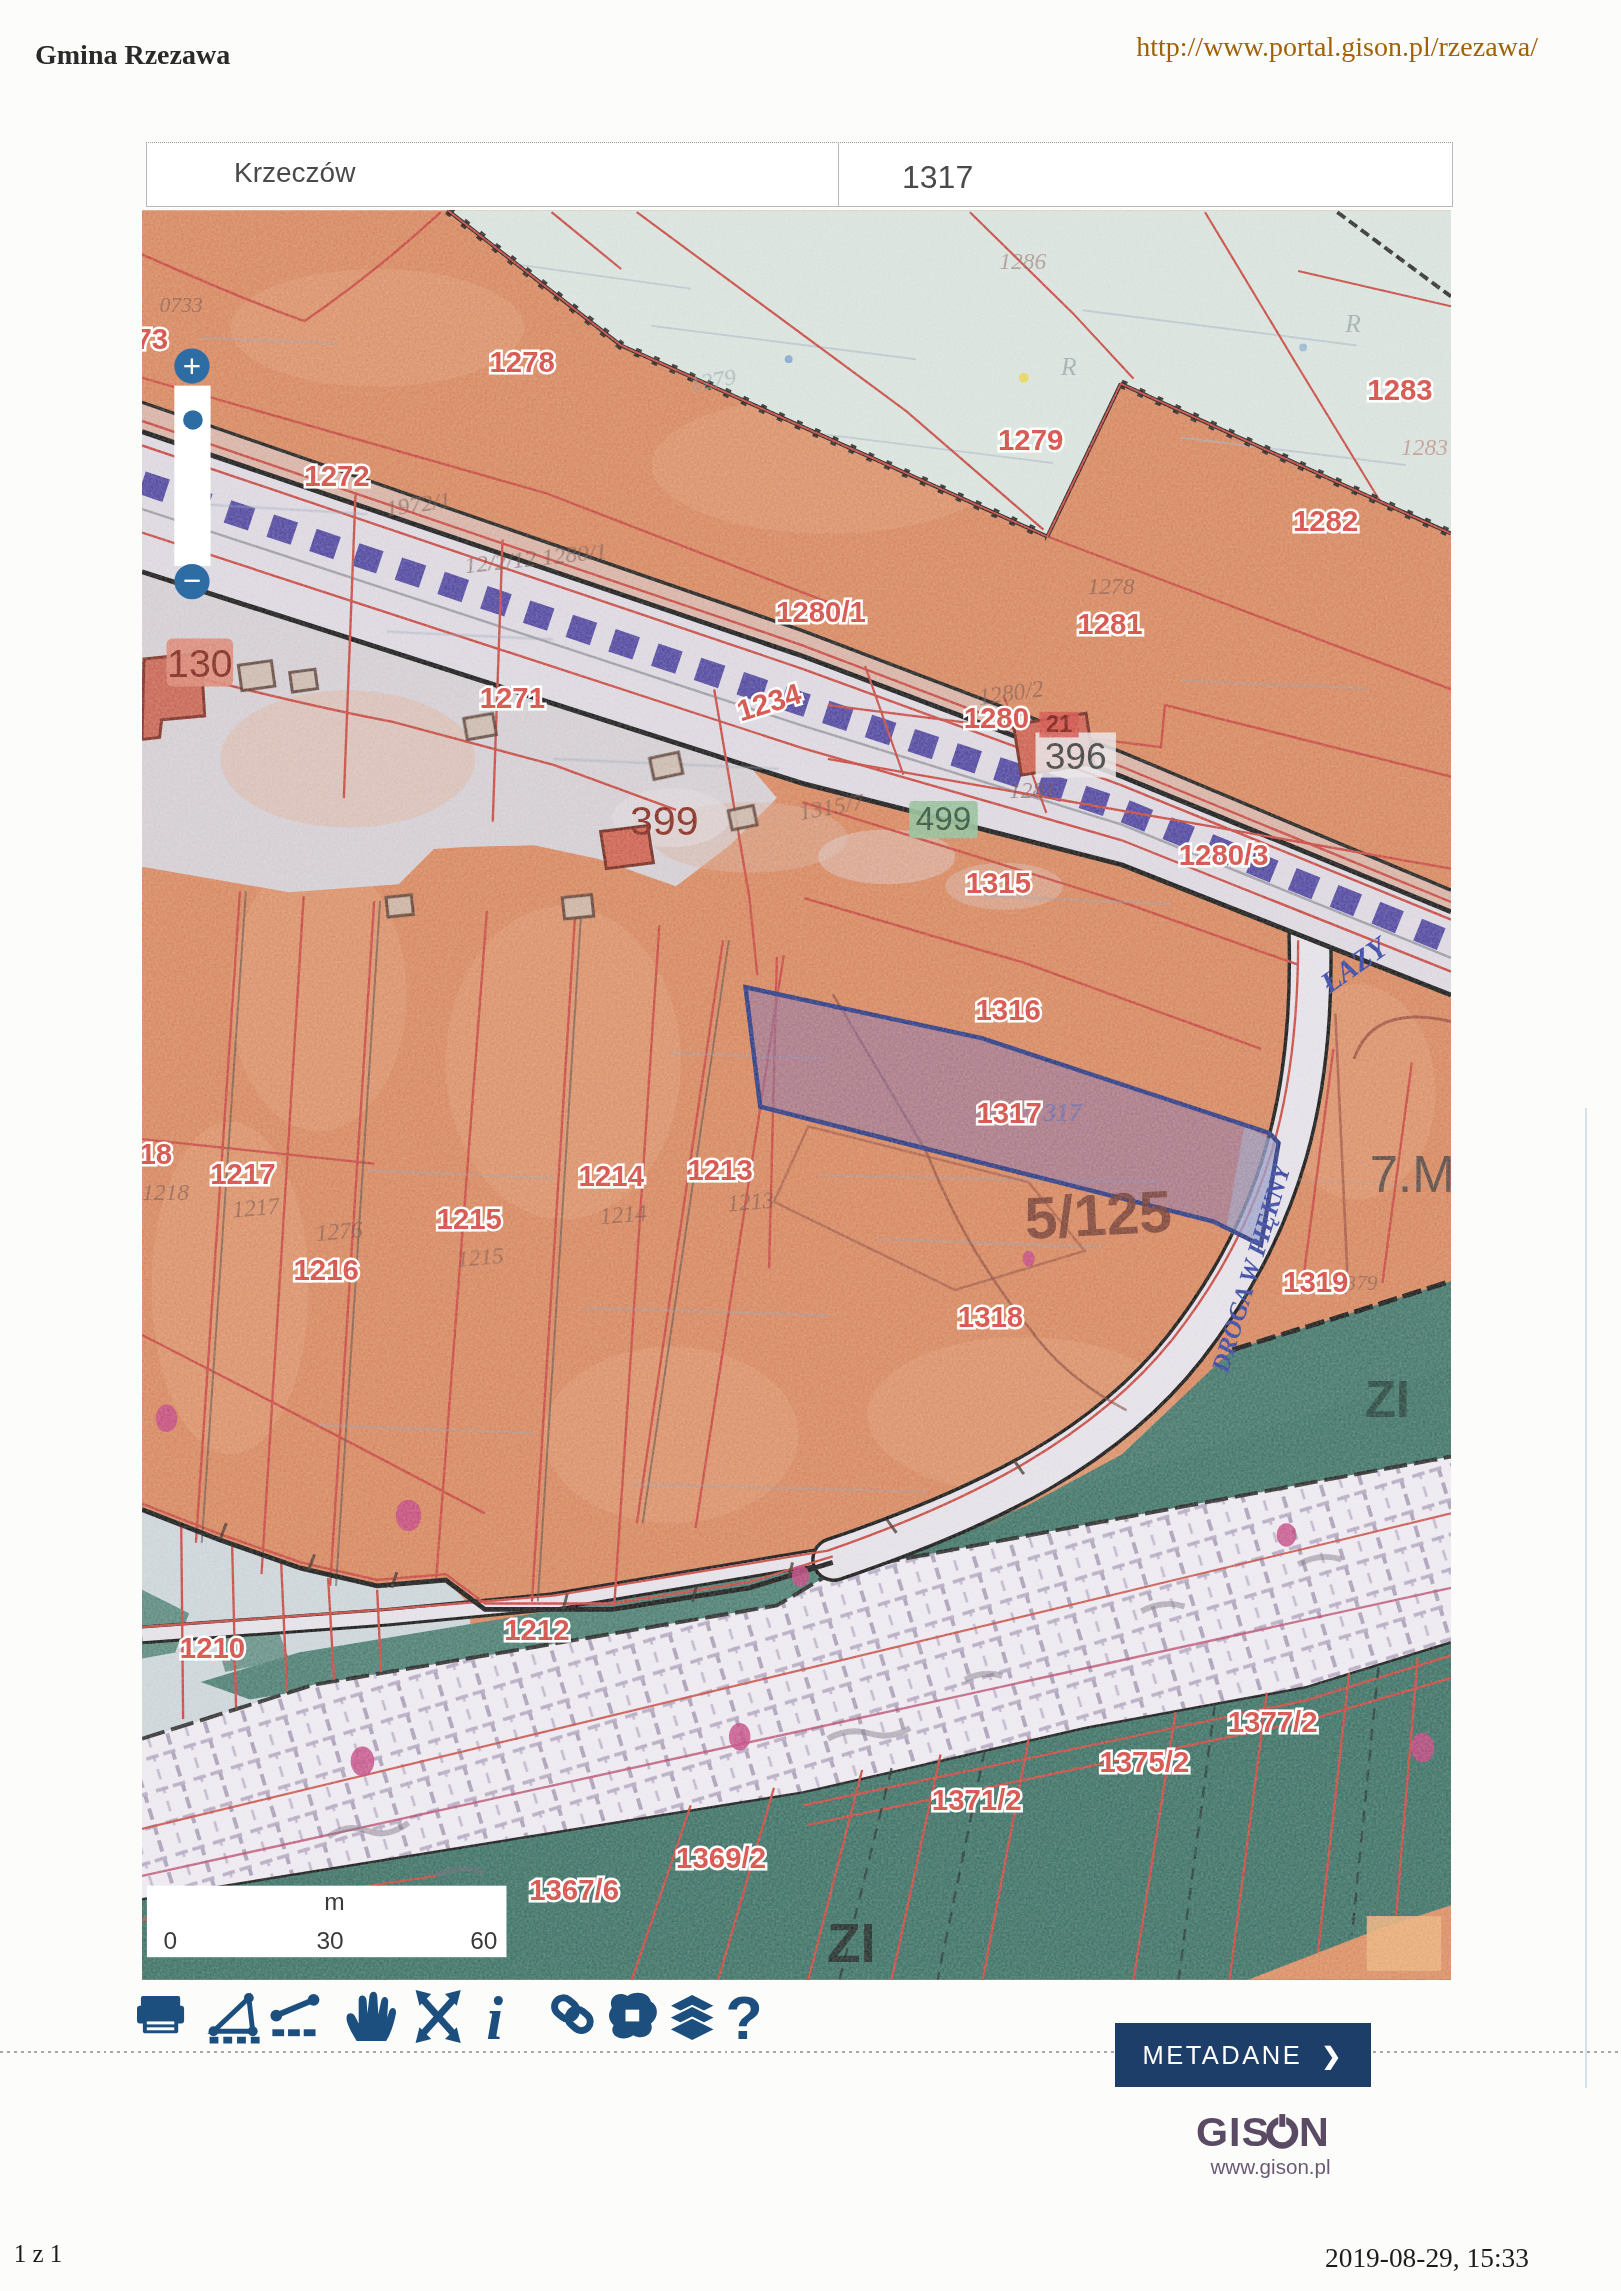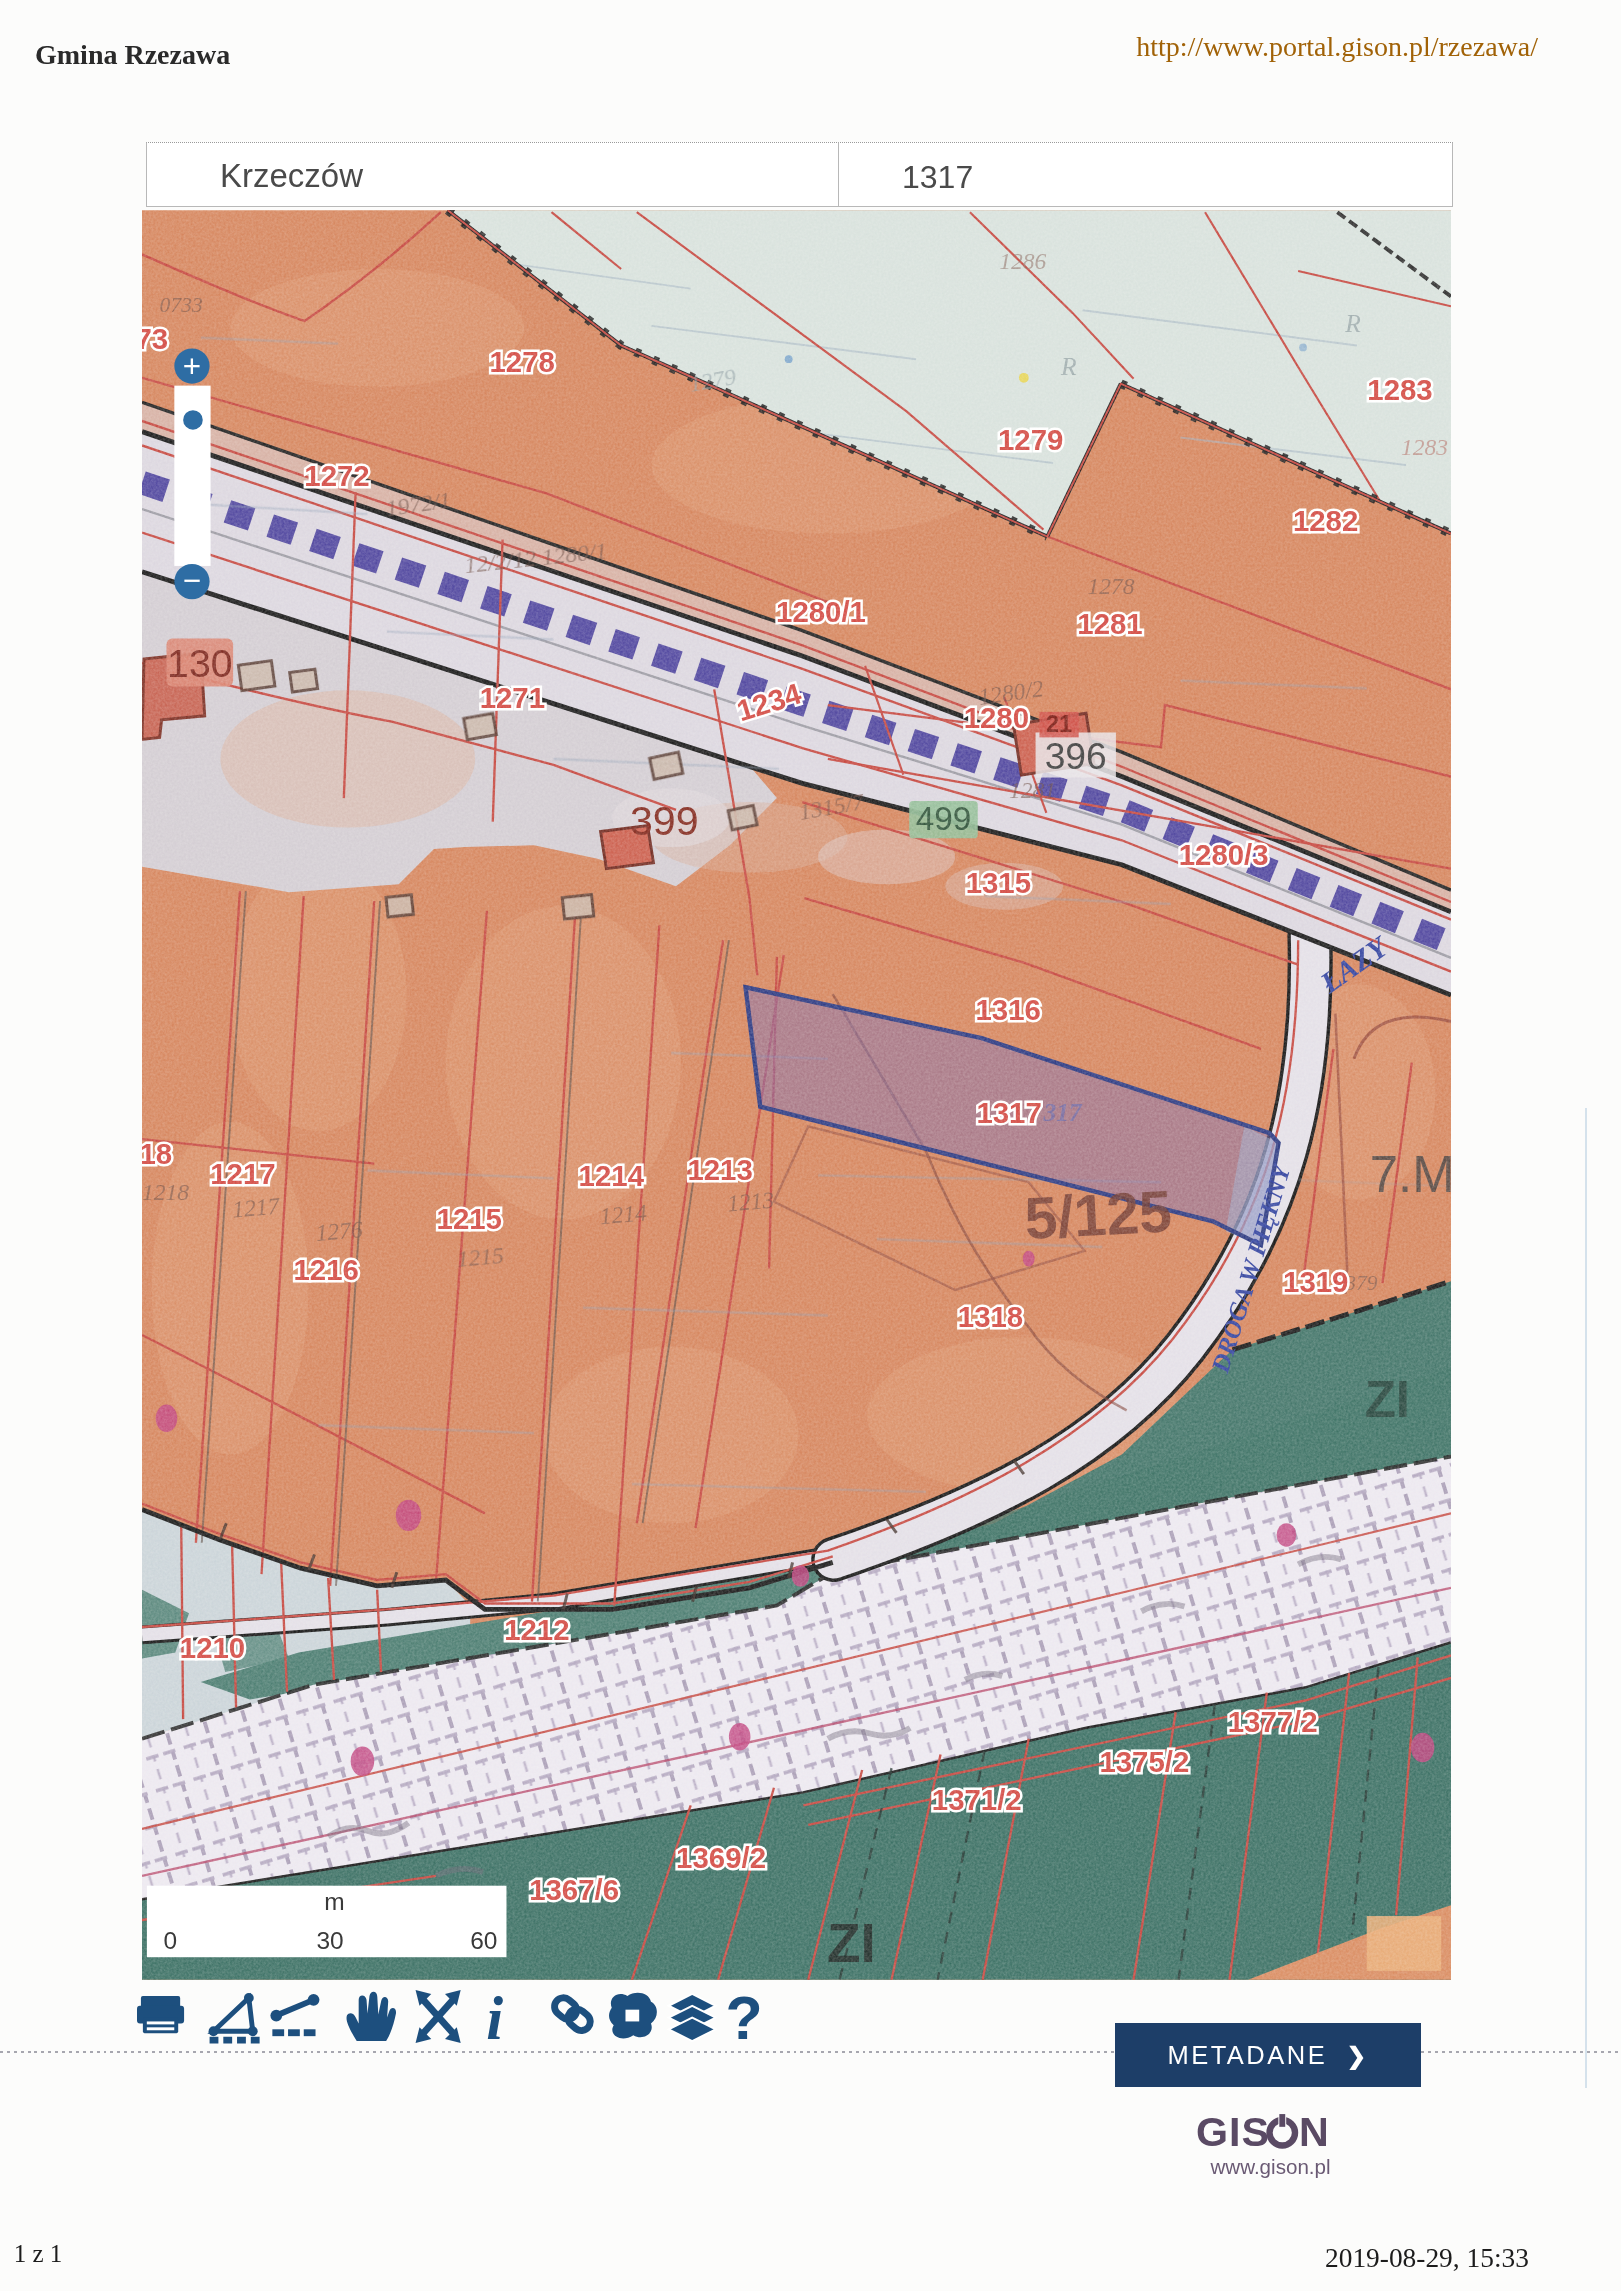--- a/index.html
+++ b/index.html
@@ -11,21 +11,21 @@
 <body>
 
 <div class="abs serif" style="left:35px;top:39px;font-size:28px;color:#2a2a2a;font-weight:bold;">Gmina Rzezawa</div>
 
 <div class="abs serif" style="right:83px;top:31px;font-size:28px;color:#a16207;">http://www.portal.gison.pl/rzezawa/</div>
 
 <div class="abs" style="left:146px;top:142px;width:691px;height:63px;background:#fff;border:1px solid #b8b8b8;border-top:1px dotted #9a9a9a;"></div>
 
 <div class="abs" style="left:838px;top:142px;width:613px;height:63px;background:#fff;border:1px solid #b8b8b8;border-top:1px dotted #9a9a9a;"></div>
 
-<div class="abs" style="left:220px;top:157px;font-size:33px;color:#4a4a4a;">Krzeczów</div>
+<div class="abs" style="left:234px;top:157px;font-size:28px;color:#4a4a4a;">Krzeczów</div>
 
 <div class="abs" style="left:902px;top:159px;font-size:32px;color:#4a4a4a;">1317</div>
 
 <div class="abs" style="left:142px;top:210px;width:1309px;height:1770px;">
 <svg width="1309" height="1770" viewBox="0 0 1336 1806">
 <defs>
 <pattern id="hatch" width="40" height="34" patternUnits="userSpaceOnUse" patternTransform="rotate(-17)">
   <rect width="40" height="34" fill="#ece8f0"></rect>
   <line x1="10" y1="0" x2="10" y2="34" stroke="#a99db6" stroke-width="4" stroke-dasharray="10 6"></line>
   <line x1="30" y1="0" x2="30" y2="34" stroke="#bcb1c8" stroke-width="2.6" stroke-dasharray="7 8"></line>
@@ -472,21 +472,21 @@
  <path d="M2,18 L26,6 L50,18 L26,30 Z"></path>
  <path d="M2,30 L26,18 L50,30 L26,42 Z"></path>
  <path d="M2,42 L26,30 L50,42 L26,54 Z"></path>
 </g>
 
 <text x="600" y="52" font-size="62" font-weight="bold">?</text>
 </g>
 </svg>
 </div>
 
-<div class="abs" style="left:1115px;top:2023px;width:306px;height:64px;background:#1d3e68;color:#fff;font-size:25.5px;letter-spacing:2.5px;text-align:center;line-height:64px;">METADANE&nbsp;&nbsp;<span style="font-size:23.5px;font-weight:bold;">❯</span></div>
+<div class="abs" style="left:1115px;top:2023px;width:256px;height:64px;background:#1d3e68;color:#fff;font-size:25.5px;letter-spacing:2.5px;text-align:center;line-height:64px;">METADANE&nbsp;&nbsp;<span style="font-size:23.5px;font-weight:bold;">❯</span></div>
 
 <div class="abs" style="left:1192px;top:2107px;width:157px;">
 <svg width="157" height="74" viewBox="0 0 160 75">
 <g fill="#5a4a64">
 <text x="4" y="40" font-size="42" font-weight="bold" letter-spacing="1">GIS</text>
 <circle cx="92" cy="26" r="13" fill="none" stroke="#5a4a64" stroke-width="6.5"></circle>
 <rect x="88" y="6" width="8" height="14" fill="#fcfcfb"></rect>
 <rect x="89" y="7" width="6" height="13" fill="#5a4a64"></rect>
 <text x="109" y="40" font-size="42" font-weight="bold">N</text>
 <text x="80" y="68" font-size="21" font-weight="normal" fill="#6a5a74" text-anchor="middle">www.gison.pl</text>

